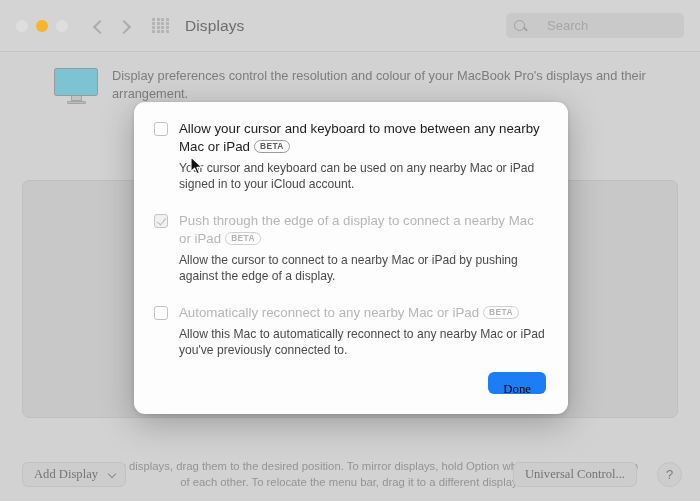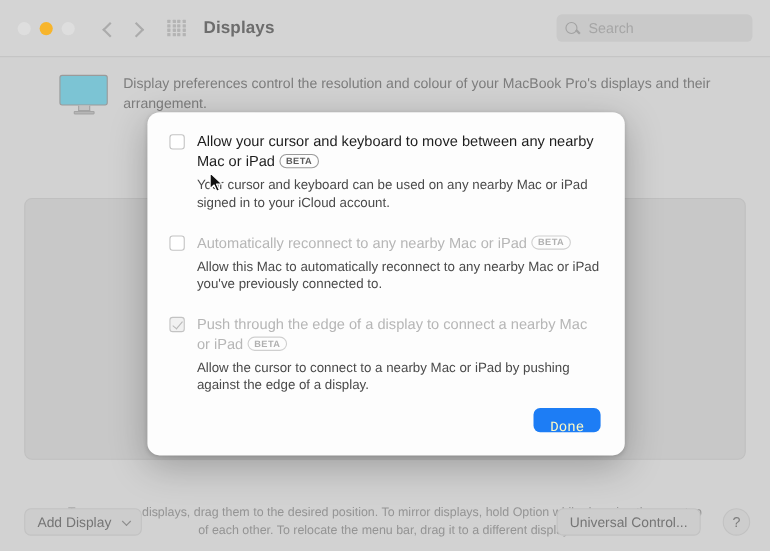--- a/index.html
+++ b/index.html
@@ -62,37 +62,37 @@
     grid-template-columns: repeat(4, 1fr);
     grid-template-rows: repeat(4, 1fr);
     gap: 1.5px;
     margin-right: 16px;
     opacity: .42;
   }
   .gridicon i { background: #8a8a8a; border-radius: .5px; }
 
   .title {
     font-size: 15.5px;
-    font-weight: bold;
+    font-weight: normal;
     color: #6d6d6d;
     letter-spacing: .1px;
   }
 
   .searchwrap {
     position: absolute;
     right: 16px;
     top: 13px;
     width: 178px;
     height: 25px;
     background: #c9c9c9;
     border-radius: 5px;
     display: flex;
     align-items: center;
     padding: 0 8px;
-    gap: 10px;
+    gap: 22px;
   }
   .searchicon {
     width: 11px; height: 11px;
     border: 1.6px solid #a2a2a2;
     border-radius: 50%;
     position: relative;
     flex: 0 0 auto;
   }
   .searchicon::after {
     content: "";
@@ -187,21 +187,21 @@
     position: absolute;
     left: 22px; right: 18px;
     bottom: 14px;
     display: flex;
     align-items: center;
   }
   .btn {
     background: #cdcdcd;
     border: 1px solid #c2c2c2;
     border-radius: 6px;
-    font-family: Liberation Sans, sans-serif;
+    font-family: Liberation Serif, serif;
     font-size: 12.6px;
     color: #757575;
     height: 25px;
     padding: 0 11px;
     display: inline-flex;
     align-items: center;
     gap: 10px;
     white-space: nowrap;
   }
   .btn.pop { padding-right: 8px; }
@@ -302,22 +302,22 @@
 
   .sheetfooter {
     position: absolute;
     right: 22px;
     bottom: 17px;
   }
   .donebtn {
     background: #1d7df5;
     border: none;
     border-radius: 6px;
-    color: #fef9c3;
-    font-family: Liberation Mono, monospace;
+    color: #000000;
+    font-family: Liberation Serif, serif;
     font-size: 12.8px;
     height: 22px;
     padding: 10px 15px;
     cursor: default;
   }
 
   
   .cursor {
     position: absolute;
     left: 190px;
@@ -403,35 +403,35 @@
 
   <div class="opt">
     <span class="cbox"></span>
     <div class="optbody">
       <div class="optlabel"><span>Allow your cursor and keyboard to move between any nearby Mac or iPad</span><span class="beta">BETA</span></div>
       <div class="optdesc">Your cursor and keyboard can be used on any nearby Mac or iPad signed in to your iCloud account.</div>
     </div>
   </div>
 
   <div class="opt">
+    <span class="cbox checked"></span>
+    <div class="optbody">
+      <div class="optlabel dim"><span>Push through the edge of a display to connect a nearby Mac or iPad</span><span class="beta dim">BETA</span></div>
+      <div class="optdesc">Allow the cursor to connect to a nearby Mac or iPad by pushing against the edge of a display.</div>
+    </div>
+  </div>
+
+  <div class="opt">
     <span class="cbox"></span>
     <div class="optbody">
       <div class="optlabel dim"><span>Automatically reconnect to any nearby Mac or iPad</span><span class="beta dim">BETA</span></div>
       <div class="optdesc">Allow this Mac to automatically reconnect to any nearby Mac or iPad you've previously connected to.</div>
     </div>
   </div>
 
-  <div class="opt">
-    <span class="cbox checked"></span>
-    <div class="optbody">
-      <div class="optlabel dim"><span>Push through the edge of a display to connect a nearby Mac or iPad</span><span class="beta dim">BETA</span></div>
-      <div class="optdesc">Allow the cursor to connect to a nearby Mac or iPad by pushing against the edge of a display.</div>
-    </div>
-  </div>
-
   <div class="sheetfooter">
     <button class="donebtn">Done</button>
   </div>
 </div>
 
 <svg class="cursor" width="14" height="20" viewBox="0 0 14 20">
   <path d="M1 1 L1 15.5 L4.6 12.2 L7.1 17.8 L9.4 16.8 L6.9 11.4 L11.6 11.2 Z" fill="#111" stroke="#fff" stroke-width="1.1" stroke-linejoin="round"></path>
 </svg>
 
 </body></html>

